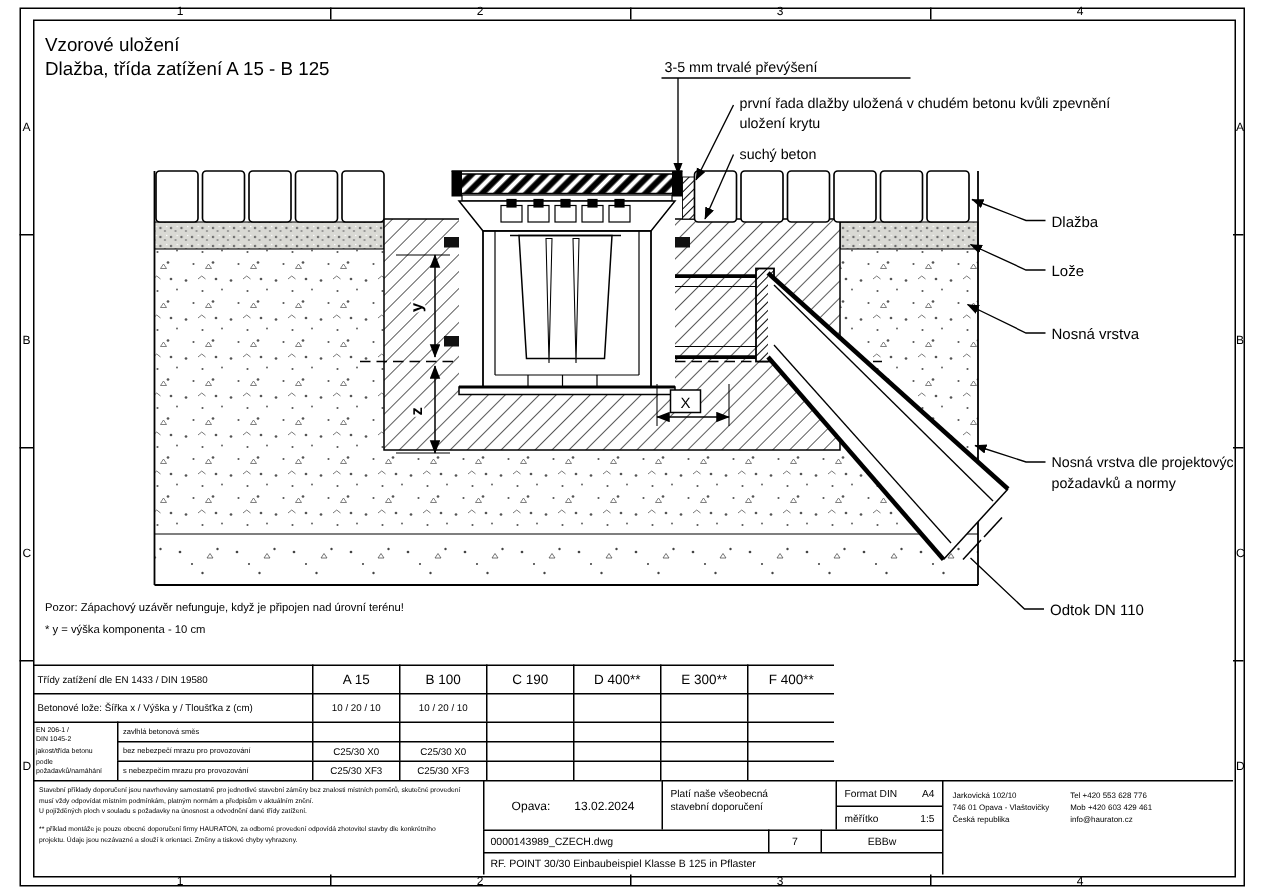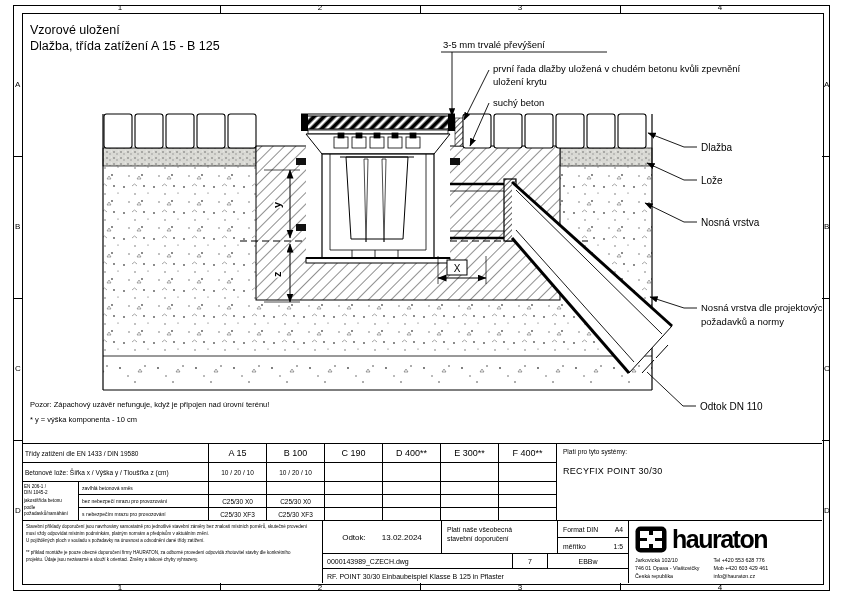--- a/index.html
+++ b/index.html
@@ -269,24 +269,20 @@
 
   <div class="tb">
 
     <div class="cell bt c-small" style="left:0;top:0;width:186px;height:19px;">Třídy zatížení dle EN 1433 / DIN 19580</div>
     <div class="cell bt bl c-head" style="left:186px;top:0;width:58px;height:19px;">A 15</div>
     <div class="cell bt bl c-head" style="left:244px;top:0;width:58px;height:19px;">B 100</div>
     <div class="cell bt bl c-head" style="left:302px;top:0;width:58px;height:19px;">C 190</div>
     <div class="cell bt bl c-head" style="left:360px;top:0;width:58px;height:19px;text-align:right;">D 400**</div>
     <div class="cell bt bl c-head" style="left:418px;top:0;width:58px;height:19px;">E 300**</div>
     <div class="cell bt bl c-head" style="left:476px;top:0;width:58px;height:19px;">F 400**</div>
-    <div class="cell bt bl c-sys" style="left:534px;top:0;width:266px;height:77px;">
-      <div class="lbl">Platí pro tyto systémy:</div>
-      <div class="val">RECYFIX POINT 30/30</div>
-    </div>
 
     <div class="cell bt c-small" style="left:0;top:19px;width:186px;height:19px;">Betonové lože:  Šířka x / Výška y / Tloušťka z (cm)</div>
     <div class="cell bt bl c-val" style="left:186px;top:19px;width:58px;height:19px;">10 / 20 / 10</div>
     <div class="cell bt bl c-val" style="left:244px;top:19px;width:58px;height:19px;">10 / 20 / 10</div>
     <div class="cell bt bl c-val" style="left:302px;top:19px;width:58px;height:19px;"></div>
     <div class="cell bt bl c-val" style="left:360px;top:19px;width:58px;height:19px;"></div>
     <div class="cell bt bl c-val" style="left:418px;top:19px;width:58px;height:19px;"></div>
     <div class="cell bt bl c-val" style="left:476px;top:19px;width:58px;height:19px;"></div>
 
     <div class="cell bt c-std" style="left:0;top:38px;width:56px;height:39px;">
@@ -319,21 +315,21 @@
 
     <div class="cell bt fineprint" style="left:0;top:77px;width:300px;height:63px;">
       <div>Stavební příklady doporučení jsou navrhovány samostatně pro jednotlivé stavební záměry bez znalosti místních poměrů, skutečné provedení</div>
       <div>musí vždy odpovídat místním podmínkám, platným normám a předpisům v aktuálním znění.</div>
       <div>U pojížděných ploch v souladu s požadavky na únosnost a odvodnění dané třídy zatížení.</div>
       <div class="p2">** příklad montáže je pouze obecné doporučení firmy HAURATON, za odborné provedení odpovídá zhotovitel stavby dle konkrétního</div>
       <div>projektu. Údaje jsou nezávazné a slouží k orientaci. Změny a tiskové chyby vyhrazeny.</div>
     </div>
 
     <div class="cell bt bl c-datum" style="left:300px;top:77px;width:119px;height:33px;">
-      <span>Odtok:</span>
+      <span>Opava:</span>
       <span>13.02.2024</span>
     </div>
     <div class="cell bt bl c-gennote" style="left:419px;top:77px;width:116px;height:33px;">
       <div>Platí naše všeobecná</div>
       <div>stavební doporučení</div>
     </div>
     <div class="cell bt bl" style="left:535px;top:77px;width:71px;height:33px;">
       <div class="fmt-row first">
         <span>Format DIN</span>
         <span>A4</span>
@@ -344,31 +340,20 @@
       </div>
     </div>
 
     <div class="cell bt bl c-file" style="left:300px;top:110px;width:190px;height:15px;">0000143989_CZECH.dwg</div>
     <div class="cell bt bl c-mid" style="left:490px;top:110px;width:35px;height:15px;">7</div>
     <div class="cell bt bl c-mid" style="left:525px;top:110px;width:81px;height:15px;">EBBw</div>
 
     <div class="cell bt bl c-file" style="left:300px;top:125px;width:306px;height:15px;">RF. POINT 30/30 Einbaubeispiel Klasse B 125 in Pflaster</div>
 
     <div class="cell bt bl logo-block" style="left:606px;top:77px;width:194px;height:63px;">
-      <div class="logo-row">
-        <svg width="32" height="27" viewBox="0 0 32 27">
-          <rect x="0.5" y="0.5" width="31" height="26" rx="5" fill="#000"></rect>
-          <rect x="5" y="5" width="9" height="7" fill="#fff"></rect>
-            <rect x="18" y="5" width="9" height="7" fill="#fff"></rect>
-          <rect x="5" y="15" width="9" height="7" fill="#fff"></rect>
-            <rect x="18" y="15" width="9" height="7" fill="#fff"></rect>
-          <rect x="12" y="9" width="8" height="9" fill="#fff"></rect>
-        </svg>
-        <span class="wordmark">hauraton</span>
-      </div>
       <div class="addr">
         <div>
           <div>Jarkovická 102/10</div>
           <div>746 01 Opava - Vlaštovičky</div>
           <div>Česká republika</div>
         </div>
         <div>
           <div>Tel +420 553 628 776</div>
           <div>Mob +420 603 429 461</div>
           <div>info@hauraton.cz</div>

